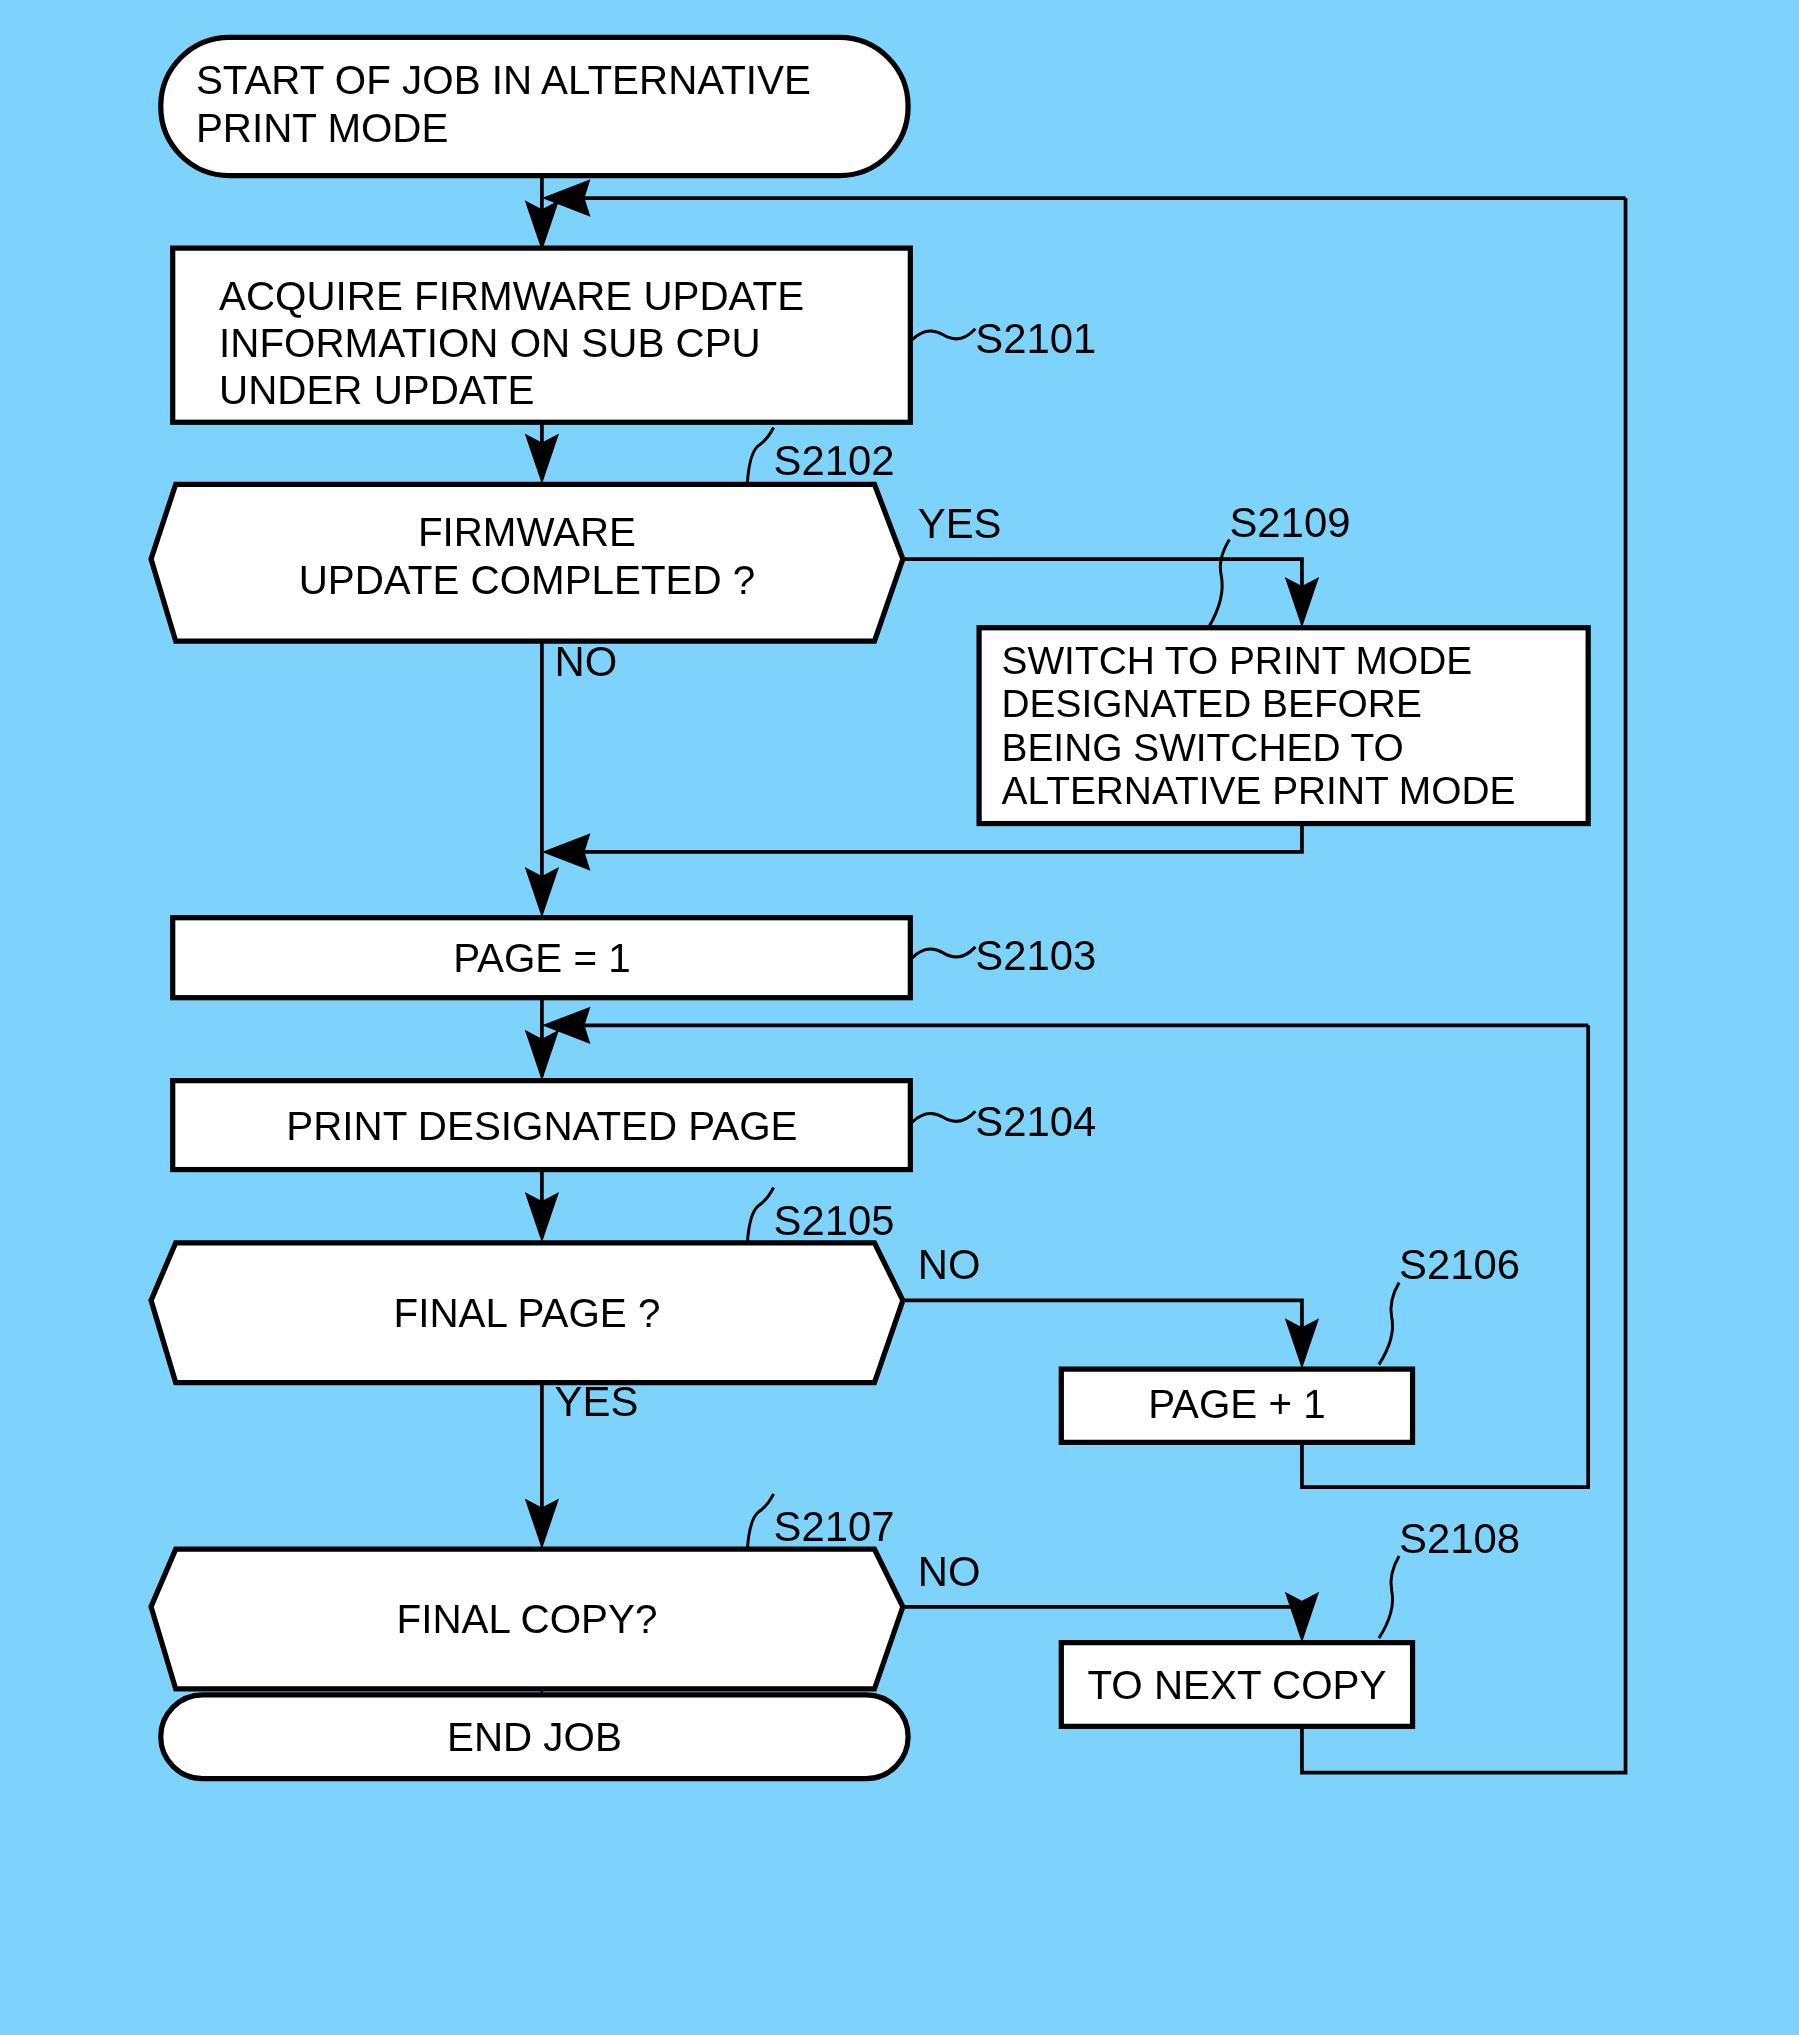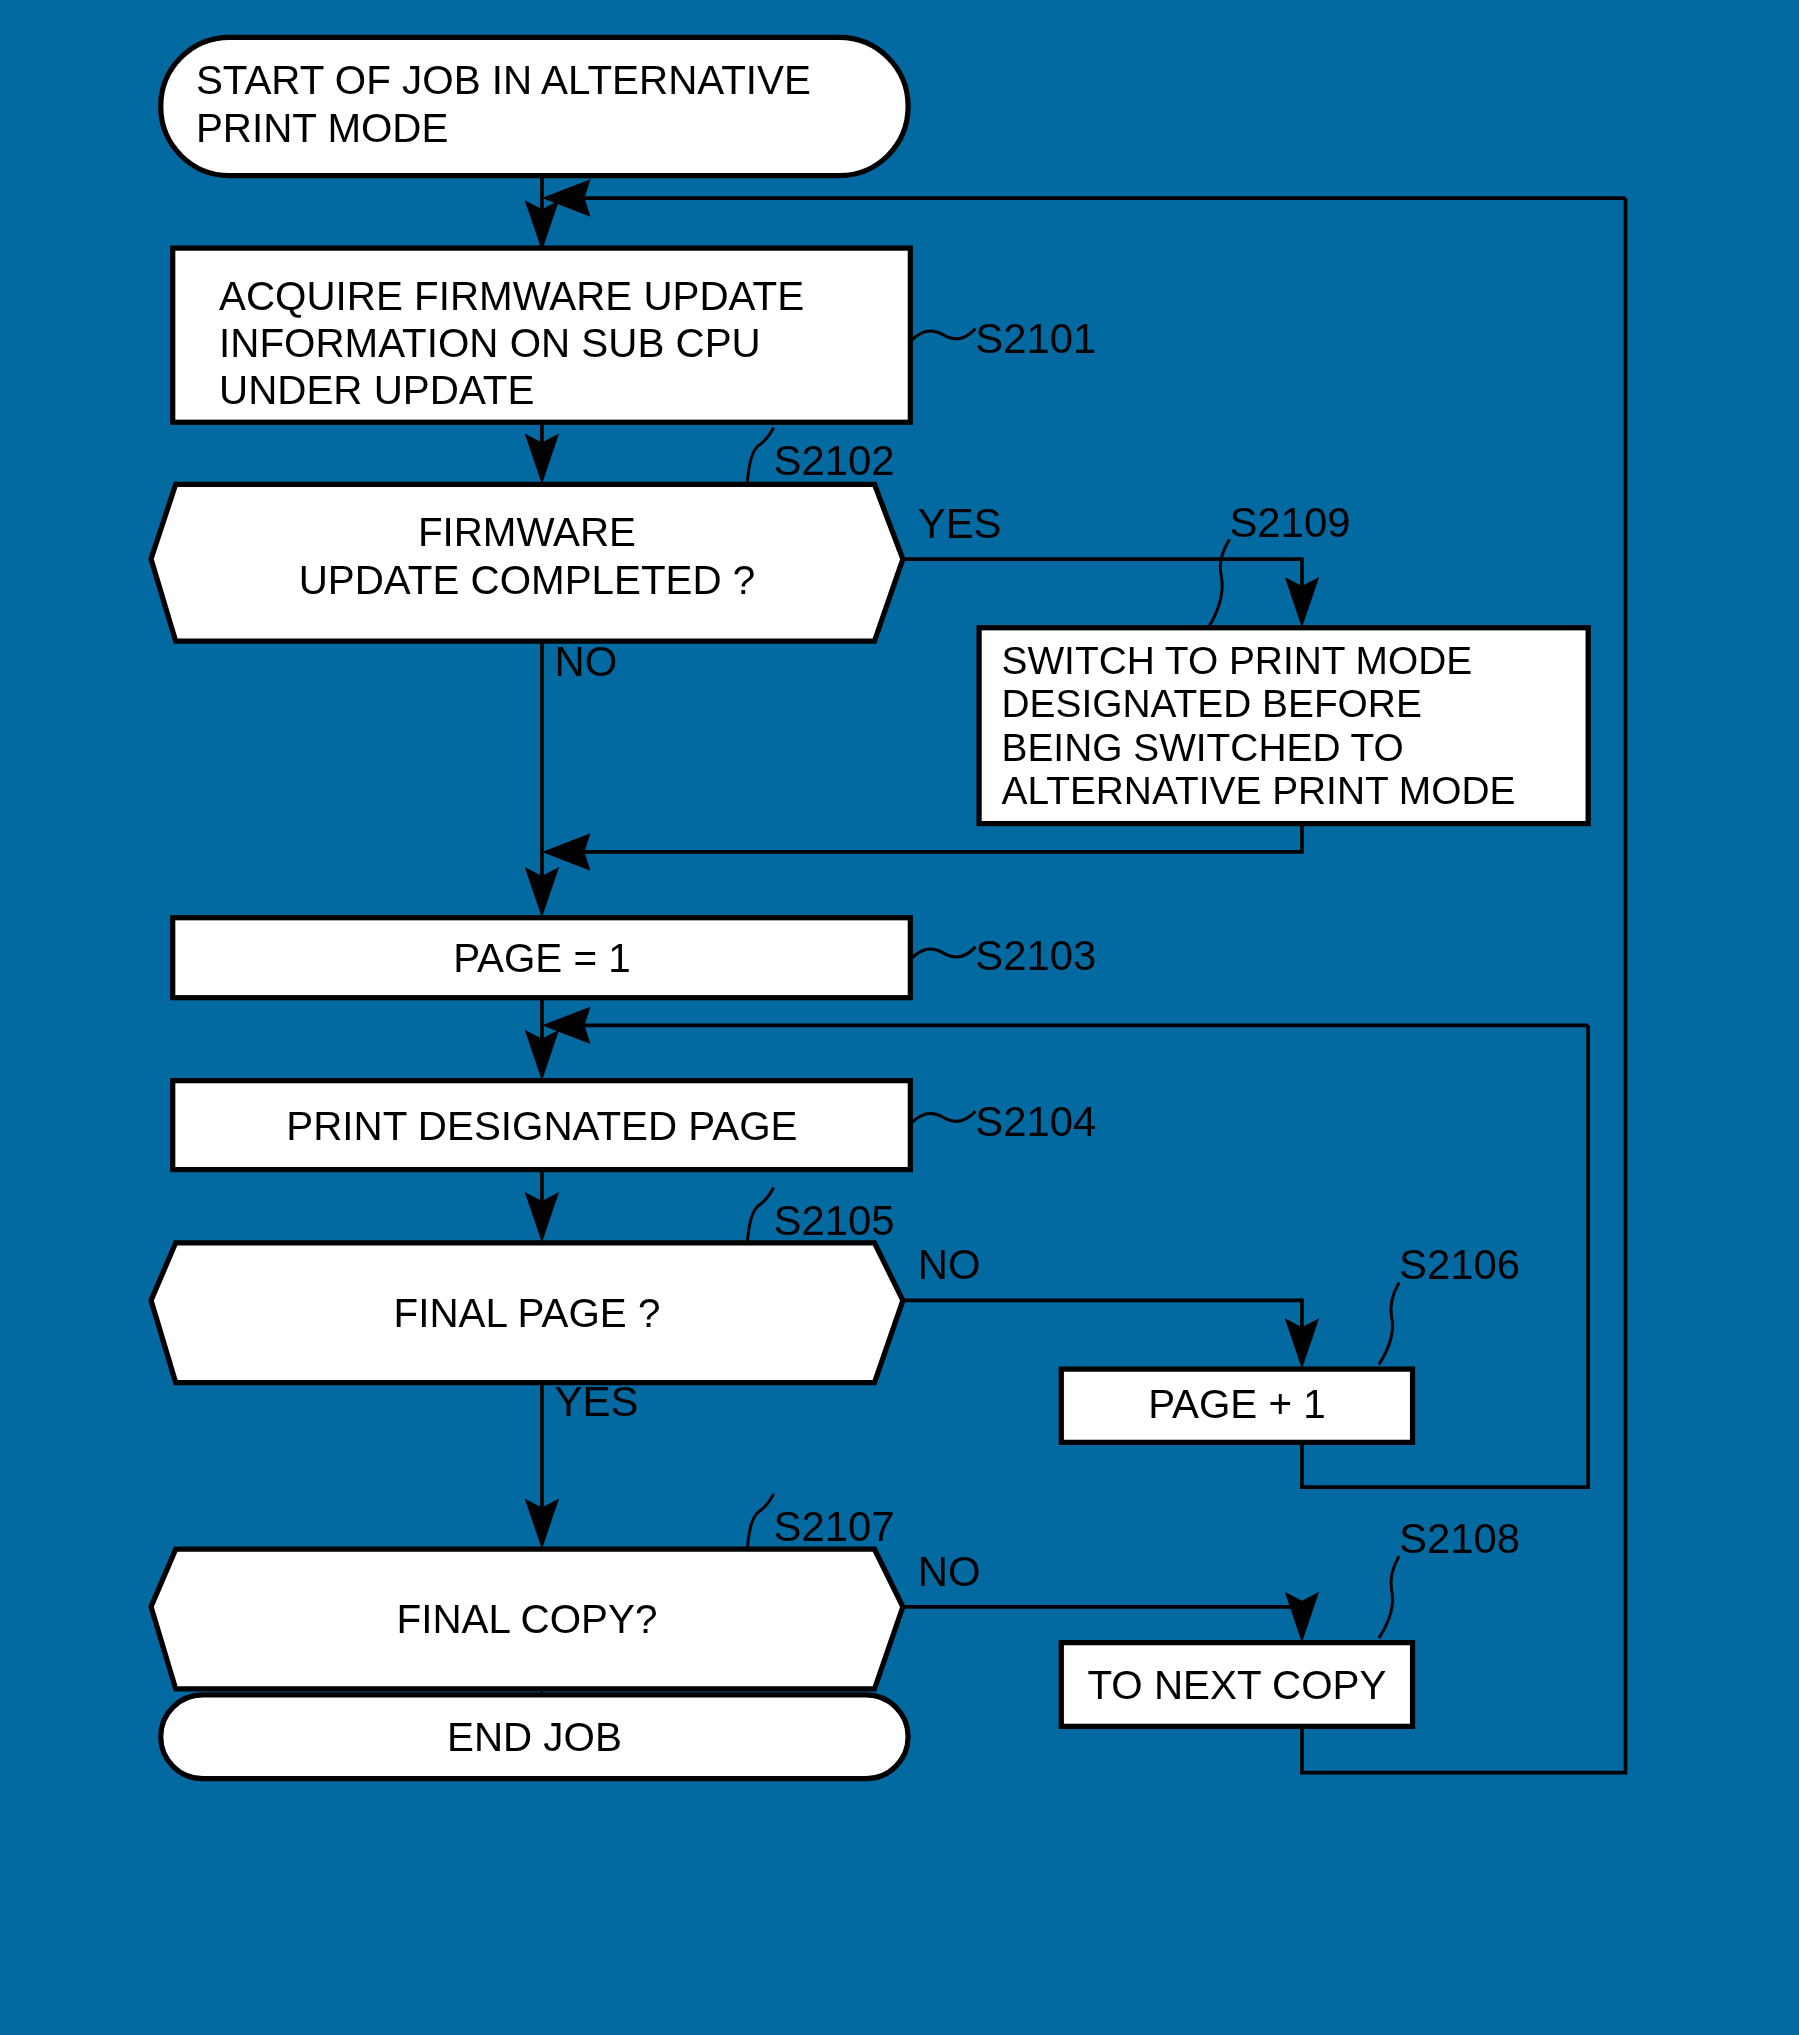--- a/index.html
+++ b/index.html
@@ -10,21 +10,21 @@
   body {
     width: 1799px;
     height: 2035px;
     font-family: "Liberation Sans", sans-serif;
     overflow: hidden;
   }
   #flowchart-root {
     position: relative;
     width: 1799px;
     height: 2035px;
-    background: #0369a1;
+    background: #7dd3fc;
   }
   svg#flow-svg {
     position: absolute;
     top: 0;
     left: 0;
     width: 1799px;
     height: 2035px;
   }
   .shape-outline {
     fill: #ffffff;

